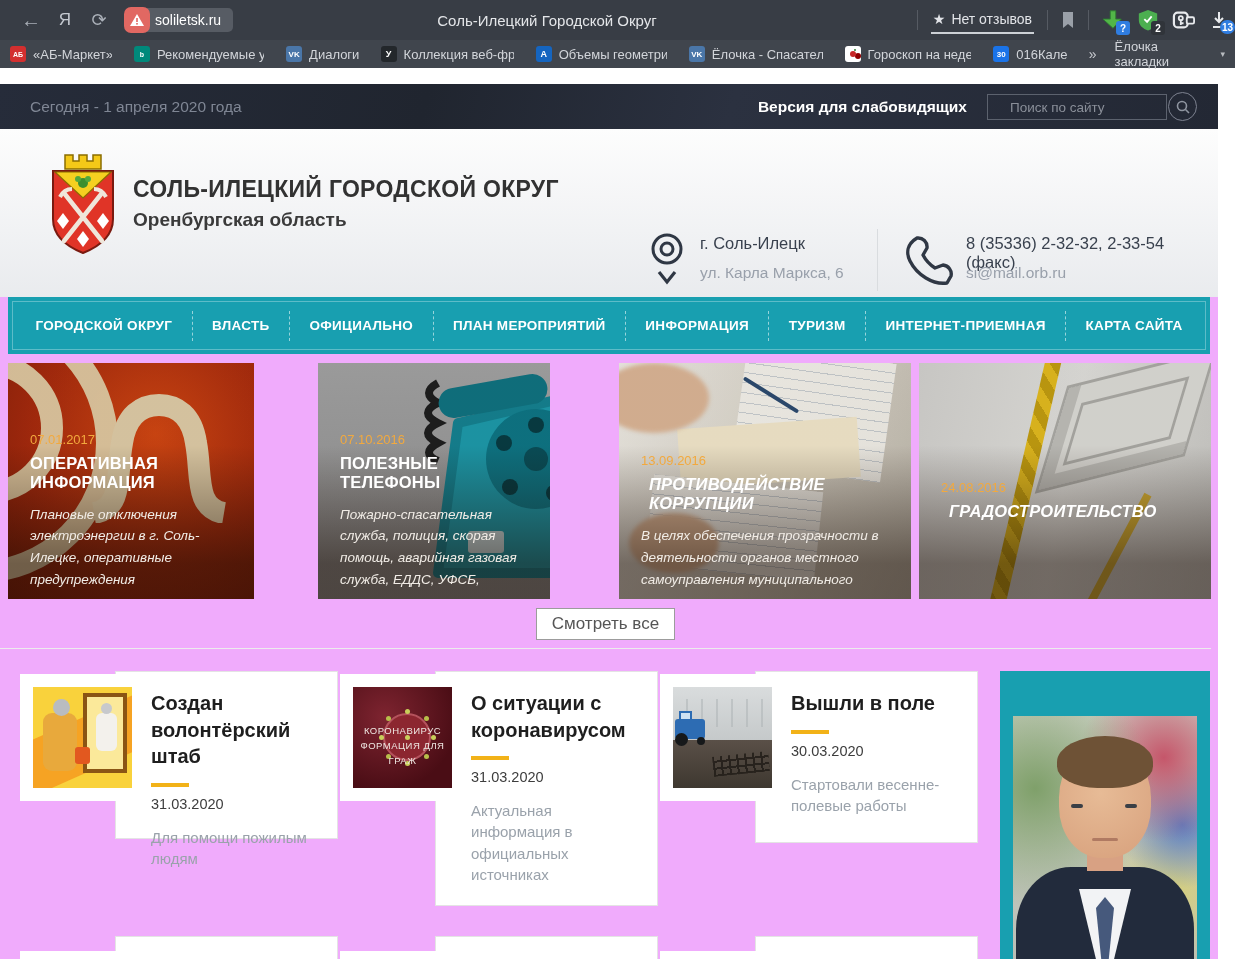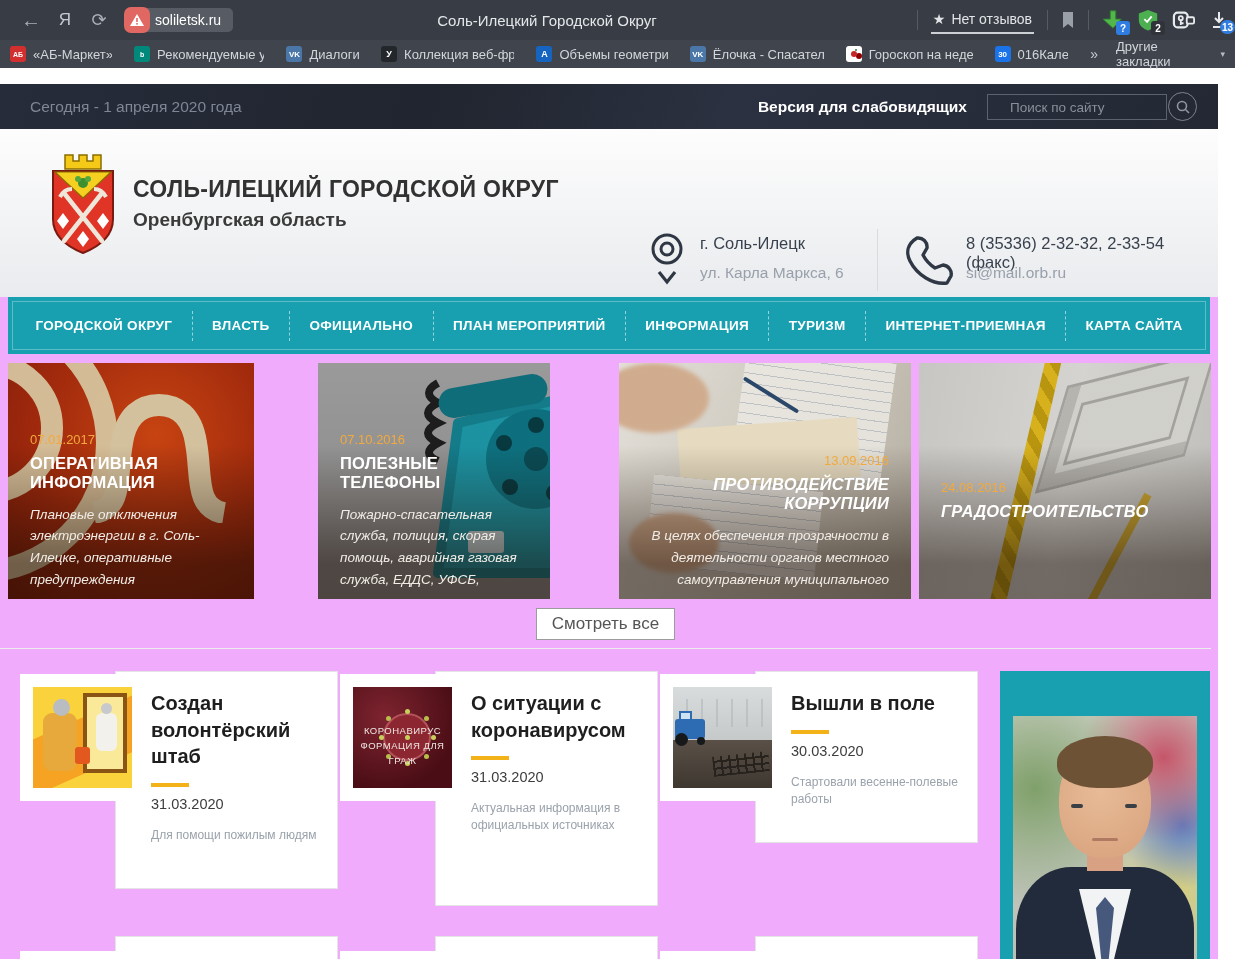--- a/index.html
+++ b/index.html
@@ -92,27 +92,27 @@
     border:1px solid rgba(255,255,255,.3); pointer-events:none; }
   .nitem { flex:1 1 auto; display:flex; align-items:center; justify-content:center;
     height:30px; color:#fff; font-size:13.5px; font-weight:bold; letter-spacing:.3px;
     border-right:1px dashed rgba(255,255,255,.55); cursor:pointer; white-space:nowrap;
     padding:0 14px; }
   .nitem:last-child { border-right:none; }
 
   
   .slide { position:absolute; top:279px; height:236px; overflow:hidden; cursor:pointer; }
   .sl1 { left:8px; width:246px; } .sl2 { left:318px; width:232px; }
-  .sl3 { left:619px; width:292px;text-align:right; } .sl4 { left:919px; width:292px; }
+  .sl3 { left:619px; width:292px; } .sl4 { left:919px; width:292px; }
   .shade { position:absolute; inset:0;
     background:linear-gradient(180deg,rgba(0,0,0,.04) 35%,rgba(25,12,4,.55) 85%); }
   .s-text { position:absolute; left:0; right:0; bottom:8px; padding:0 22px; }
   .s-date { font-size:13px; color:#f2a93e; margin-bottom:7px; }
   .s-title2 { font-size:16.5px; font-weight:bold; color:#fff; margin-bottom:12px; letter-spacing:.2px; }
-  .sl3 .s-title2, .sl4 .s-title2 { font-style:italic; }
+  .sl3 .s-title2, .sl4 .s-title2 { font-style:italic;margin-left:8px; }
   .s-desc { font-size:13.5px; font-style:italic; color:#f1ece6; line-height:1.62; }
   
   .bg1 { background:radial-gradient(circle at 60% 30%,#cf4612,#a52a0d 55%,#7c1a07); }
   .ring { position:absolute; border-radius:50%; border:22px solid rgba(222,203,164,.95); }
   .r1 { width:150px;height:150px; left:-95px; top:-10px; }
   .r2 { width:280px;height:280px; left:-170px; top:-60px; }
   .bg2 { background:linear-gradient(#a0a0a0,#8c8c8c); }
   .bg3 { background:linear-gradient(115deg,#ece9e2,#d3cdc1 55%,#b9b3a7); }
   .sheet { position:absolute; background:#f4f2ec; }
   .sheet.lines { background:repeating-linear-gradient(#f4f2ec 0 9px,#c3c9ce 9px 10px); opacity:.85; }
@@ -134,39 +134,39 @@
   .model .inner { position:absolute; inset:18px; border:3px solid #a9a8a3; }
 
   
   .viewallwrap { position:absolute; left:0; top:524px; width:1211px; text-align:center; }
   .viewall { display:inline-block; border:1px solid #9c9c9c; background:#fff; color:#555;
     font-size:17px; padding:5px 15px; cursor:pointer; font-family:"Liberation Sans",sans-serif; }
   .hrline { position:absolute; left:0; top:564px; width:1211px; height:1px; background:#ececec; }
 
   
   .ncard { position:absolute; background:#fff; border:1px solid #e4e4e4; cursor:pointer; }
-  .cardA { left:115px; top:587px; width:223px; height:218px; }
+  .cardA { left:115px; top:587px; width:223px; height:168px; }
   .cardB { left:435px; top:587px; width:223px; height:235px; }
   .cardC { left:755px; top:587px; width:223px; height:172px; }
   .cardA2 { left:115px; top:852px; width:223px; height:200px; }
   .cardB2 { left:435px; top:852px; width:223px; height:200px; }
   .cardC2 { left:755px; top:852px; width:223px; height:200px; }
   .nimg { position:absolute; background:#fff; padding:13px; z-index:3; }
   .imgA { left:20px; top:590px; width:125px; height:127px; }
   .imgB { left:340px; top:590px; width:125px; height:127px; }
   .imgC { left:660px; top:590px; width:125px; height:127px; }
   .imgA2 { left:20px; top:867px; width:125px; height:127px; }
   .imgB2 { left:340px; top:867px; width:125px; height:127px; }
   .imgC2 { left:660px; top:867px; width:125px; height:127px; }
   .pic { position:relative; width:99px; height:101px; overflow:hidden; }
   .nbody { position:absolute; left:35px; top:18px; width:172px; }
   .ntitle { font-size:20px; font-weight:bold; color:#1e1e1e; line-height:1.33; }
   .nbar { width:38px; height:4px; background:#f2b218; margin:13px 0 9px; }
   .ndate { font-size:14.5px; color:#3d3d3d; }
-  .ntext { font-size:12px; color:#9aa2ab; line-height:1.42; margin-top:15px; }
+  .ntext { font-size:15px; color:#9aa2ab; line-height:1.42; margin-top:15px; }
 
   
   .pvol { background:#f9d23c; }
   .pvol .bandor { position:absolute; left:-30px; top:26px; width:190px; height:52px;
     background:#f59d20; transform:rotate(-24deg); opacity:.9; }
   .pvol .door { position:absolute; right:5px; top:6px; width:44px; height:80px;
     border:4px solid #8a5514; background:#fbe99a; }
   .pvol .head1 { position:absolute; left:20px; top:12px; width:17px; height:17px;
     border-radius:50%; background:#b9bcc0; }
   .pvol .body1 { position:absolute; left:10px; top:26px; width:34px; height:58px;
@@ -332,21 +332,21 @@
         </span>
       <span class="bml">Гороскоп на неде</span>
     </div>
     <div class="bm">
       <span class="bmic c7">30</span>
       <span class="bml">016Кале</span>
     </div>
     <div class="bm-right">
       <span class="more-ch">»</span>
       <span class="otherbm">
-        <span>Другие закладки</span>
+        <span>Ёлочка закладки</span>
         <span class="tri">▾</span>
       </span>
     </div>
   </div>
 
   <div class="page">
 
     <div class="band">
       <span class="today">Сегодня - 1 апреля 2020 года</span>
       <span class="access">Версия для слабовидящих</span>

